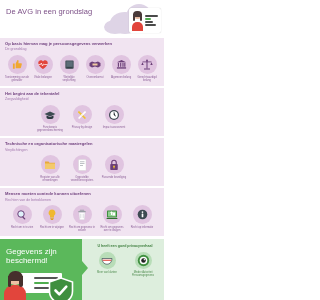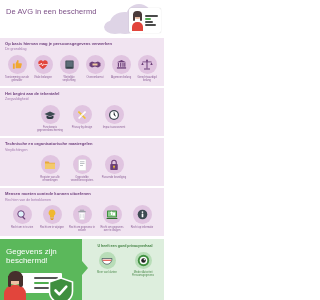--- a/index.html
+++ b/index.html
@@ -121,21 +121,21 @@
   }
 
   svg { display:block; }
 </style>
 </head>
 <body>
 
 <div class="page">
 
   <div class="header">
-    <div class="header-title">De AVG in een beschermd</div>
+    <div class="header-title">De AVG in een grondslag</div>
     <div class="cloud">
       <div class="cloud-shape c1"></div>
       <div class="cloud-shape c2"></div>
       <div class="cloud-shape c3"></div>
       <div class="cloud-shape c4"></div>
     </div>
     <div class="idcard">
       <div class="idphoto">
         <div class="idp-body"></div>
         <div class="idp-head"></div>

